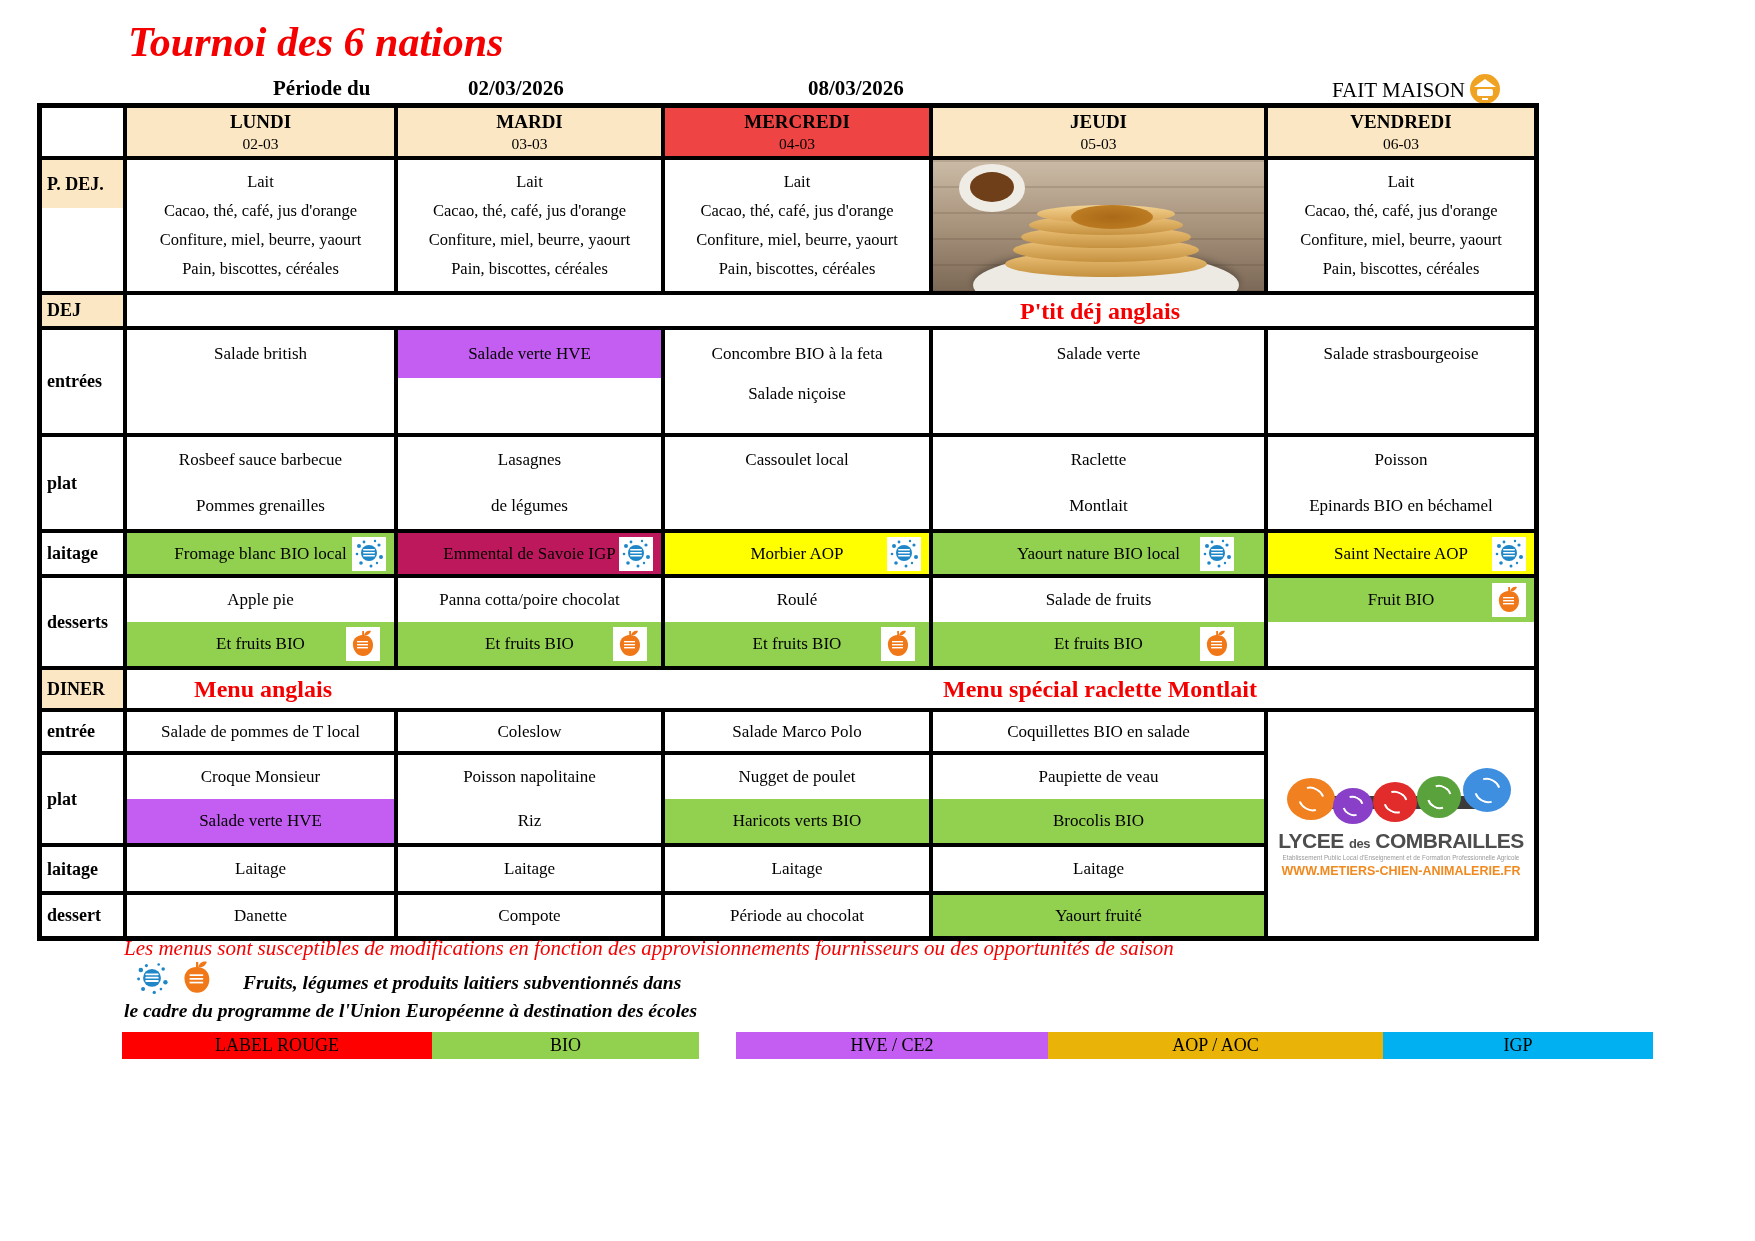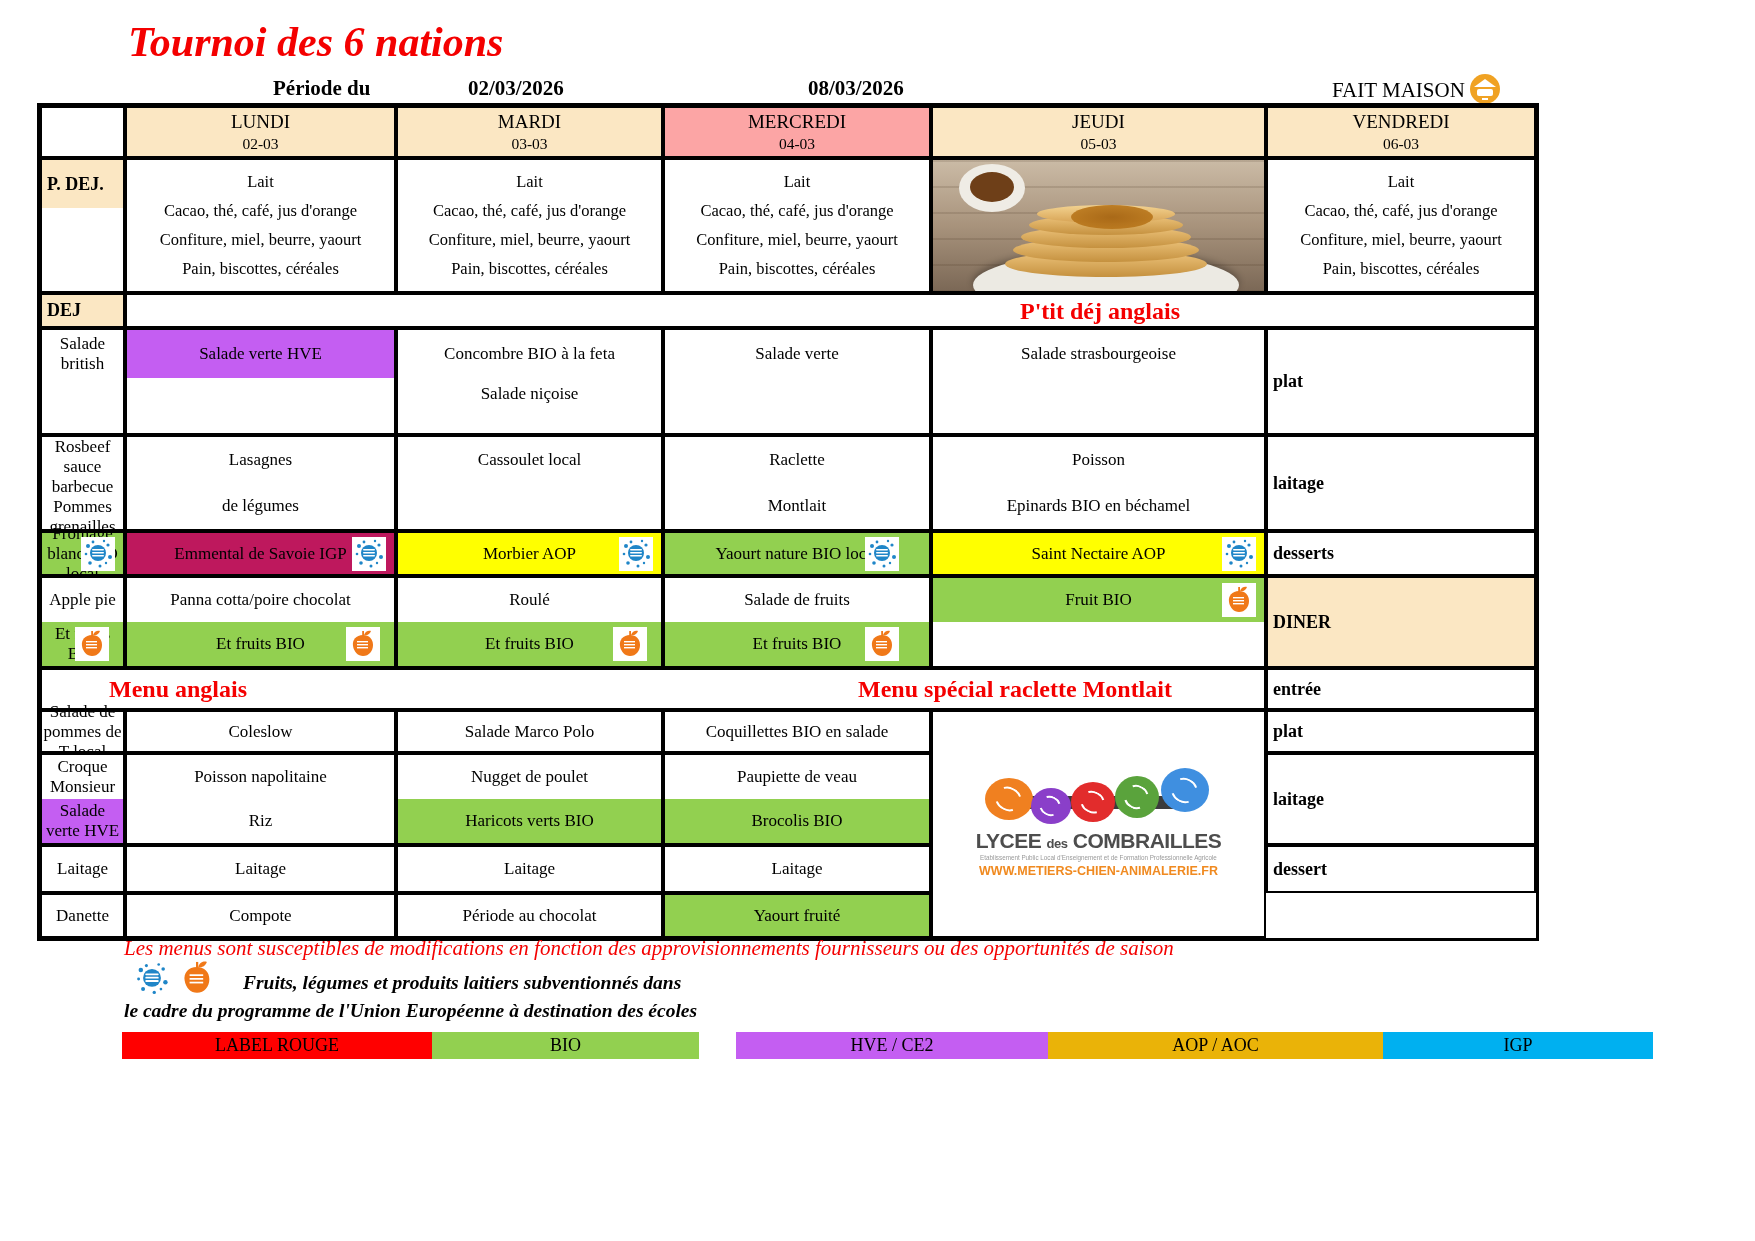--- a/index.html
+++ b/index.html
@@ -14,21 +14,21 @@
   .fm-icon{position:absolute;left:1469px;top:73px;width:32px;height:32px;line-height:0;}
 
   
   .menu-table{position:absolute;left:37px;top:103px;display:grid;
       grid-template-columns:85px 271px 267px 268px 335px 270px;
       grid-template-rows:52px 135px 35px 107px 96px 45px 92px 42px 43px 92px 48px 45px;
       border:3px solid #000;background:#fff;}
   .tcell{border:2px solid #000;box-sizing:border-box;position:relative;background:#fff;}
 
   .day-head{display:flex;flex-direction:column;align-items:center;justify-content:center;gap:2px;}
-  .day-name{font-weight:normal;font-size:19px;}
+  .day-name{font-weight:bold;font-size:19px;}
   .day-date{font-size:15.5px;}
 
   .lbl{display:flex;align-items:center;padding-left:5px;font-weight:bold;font-size:18px;}
   .lbl-col{padding:0;}
   .lbl-band{height:48px;display:flex;align-items:center;padding-left:5px;
             font-weight:bold;font-size:18px;}
 
   .bfast{display:flex;flex-direction:column;justify-content:center;align-items:center;
          gap:9px;font-size:16.5px;text-align:center;}
 
@@ -105,21 +105,21 @@
 
     <div class="tcell"></div>
     <div class="tcell day-head" style="background-color: rgb(251, 231, 195);">
       <div class="day-name">LUNDI</div>
       <div class="day-date">02-03</div>
     </div>
     <div class="tcell day-head" style="background-color: rgb(251, 231, 195);">
       <div class="day-name">MARDI</div>
       <div class="day-date">03-03</div>
     </div>
-    <div class="tcell day-head" style="background-color: #fca5a5;">
+    <div class="tcell day-head" style="background-color: #ef4444;">
       <div class="day-name">MERCREDI</div>
       <div class="day-date">04-03</div>
     </div>
     <div class="tcell day-head" style="background-color: rgb(251, 231, 195);">
       <div class="day-name">JEUDI</div>
       <div class="day-date">05-03</div>
     </div>
     <div class="tcell day-head" style="background-color: rgb(251, 231, 195);">
       <div class="day-name">VENDREDI</div>
       <div class="day-date">06-03</div>
@@ -163,20 +163,21 @@
       <div>Cacao, thé, café, jus d'orange</div>
       <div>Confiture, miel, beurre, yaourt</div>
       <div>Pain, biscottes, céréales</div>
     </div>
 
     <div class="tcell lbl" style="background-color: rgb(251, 231, 195);">DEJ</div>
     <div class="tcell" style="grid-column:span 5;">
       <span class="banner-text" style="left:973px;">P'tit déj anglais</span>
     </div>
 
+    <div class="tcell lbl">entrées</div>
     <div class="tcell mcell">
       <div class="half h-top">Salade british</div>
       <div class="half"></div>
     </div>
     <div class="tcell mcell">
       <div class="half h-top" style="background-color: rgb(196, 94, 242);">Salade verte HVE</div>
       <div class="half"></div>
     </div>
     <div class="tcell mcell">
       <div class="half h-top">Concombre BIO à la feta</div>

